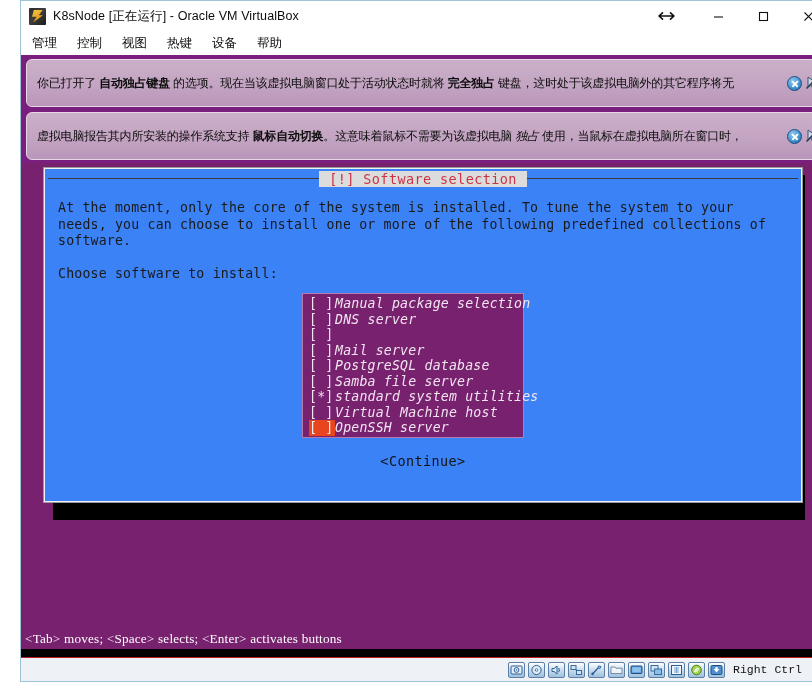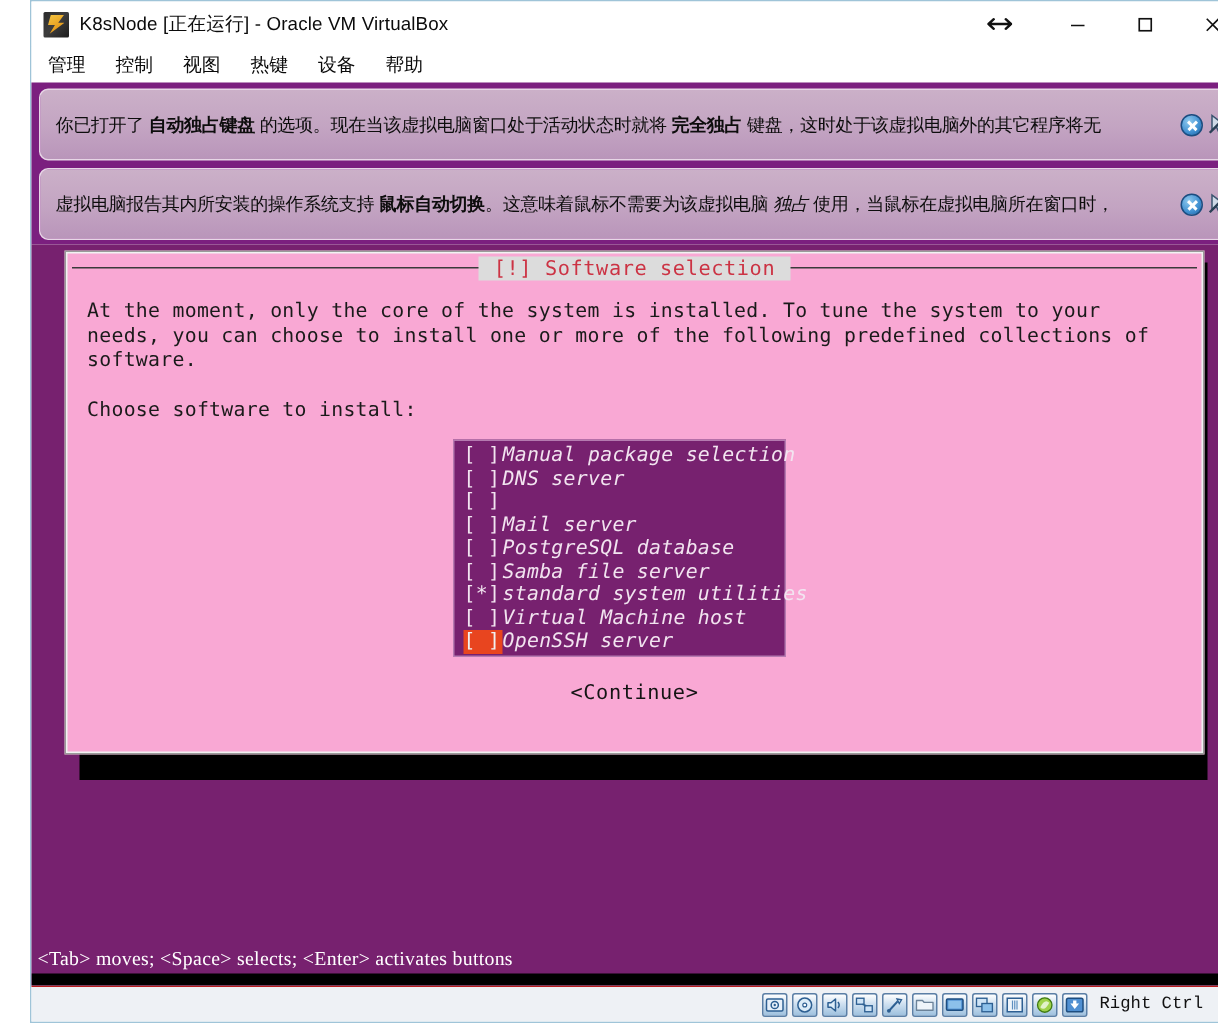--- a/index.html
+++ b/index.html
@@ -138,21 +138,21 @@
   .dlg-shadow {
     position: absolute;
     left: 32px; top: 12px;
     width: 752px; height: 345px;
     background: #000000;
   }
   .dialog {
     position: absolute;
     left: 22px; top: 4px;
     width: 760px; height: 336px;
-    background: #f9a8d4;
+    background: #3b82f6;
     border: 1px solid #9a9a9a;
     box-shadow: inset 0 0 0 1px #f2f2f2;
     font-family: "DejaVu Sans Mono", "Liberation Mono", monospace;
   }
 
   .dlg-header {
     height: 22px;
     position: relative;
     display: flex;
     align-items: center;

